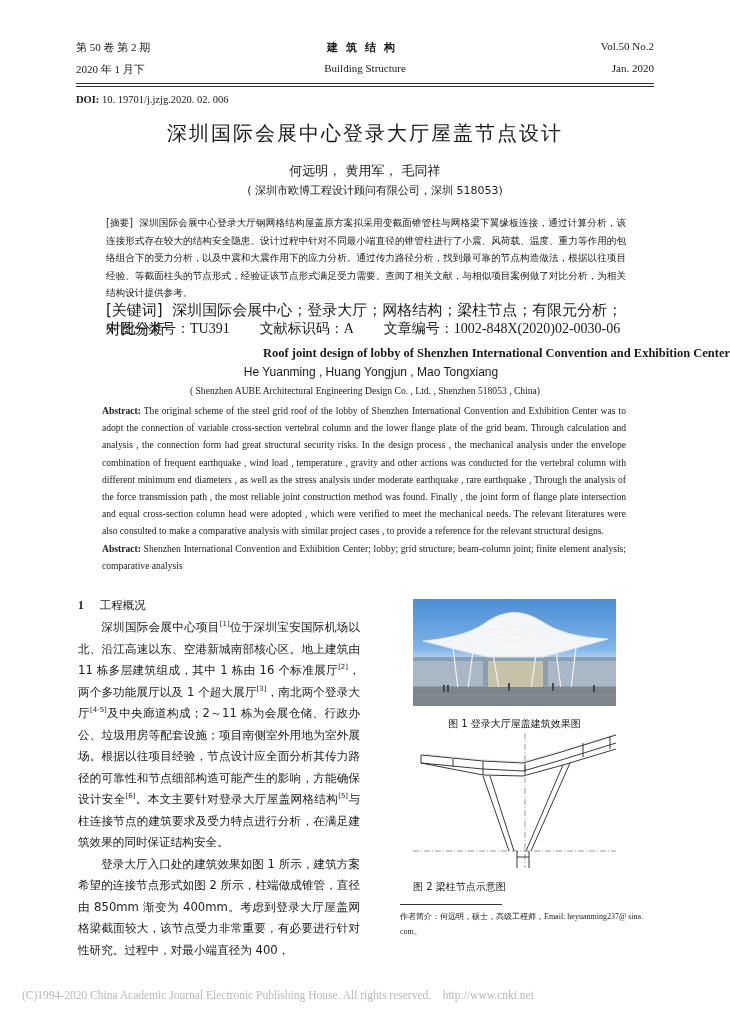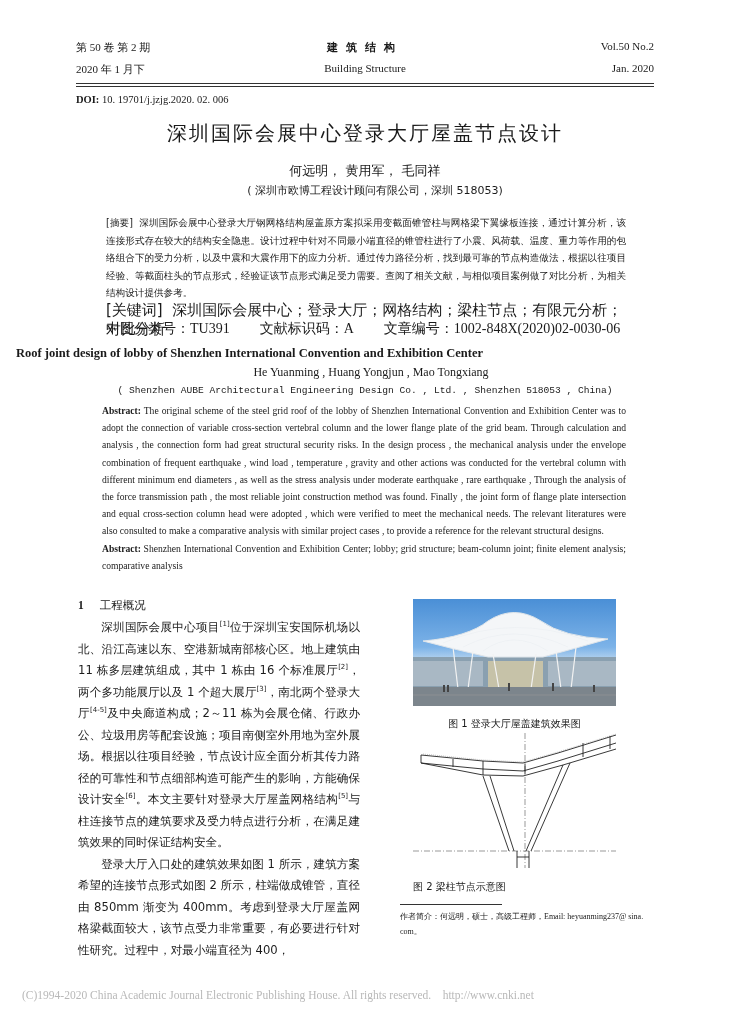--- a/index.html
+++ b/index.html
@@ -22,23 +22,23 @@
   .title { position: absolute; left: 0; right: 0; top: 120px; text-align: center; font-family: "DejaVu Sans", sans-serif; font-size: 20px; letter-spacing: 2px; }
   .authors { position: absolute; left: 0; right: 0; top: 162px; text-align: center; font-family: "DejaVu Sans", sans-serif; font-size: 13px; }
   .affil { position: absolute; left: 0; right: 0; top: 183px; text-align: center; font-family: "DejaVu Sans", sans-serif; font-size: 11px; padding-left: 20px; }
 
   .abs-cn { position: absolute; left: 106px; width: 520px; top: 214px; font-family: "DejaVu Sans", sans-serif; font-size: 9.6px; line-height: 17.6px; text-align: justify; }
   .abs-cn .lbl { margin-right: 6px; }
   .kw-cn { position: absolute; left: 106px; width: 520px; top: 301px; font-family: "DejaVu Sans", sans-serif; font-size: 15px; }
   .clc { position: absolute; left: 106px; top: 320px; font-family: "DejaVu Sans", sans-serif; font-size: 14px; display: flex; gap: 30px; }
   .clc .num { font-family: "Liberation Serif", serif; }
 
-  .en-title { position: absolute; left: 16px; right: 0; top: 346px; text-align: left; font-family: "Liberation Serif", serif; font-weight: bold; font-size: 12.5px; }
-  .en-authors { position: absolute; left: 0; right: 0; top: 365px; text-align: center; font-family: Liberation Serif, serif; font-size: 12px; margin-left: 12px; }
-  .en-affil { position: absolute; left: 0; right: 0; top: 385px; text-align: center; font-family: Liberation Mono, monospace; font-size: 9.6px; }
+  .en-title { position: absolute; left: 16px; right: 0; top: 346px; text-align: right; font-family: "Liberation Serif", serif; font-weight: bold; font-size: 12.5px; }
+  .en-authors { position: absolute; left: 0; right: 0; top: 365px; text-align: center; font-family: Liberation Sans, sans-serif; font-size: 12px; margin-left: 12px; }
+  .en-affil { position: absolute; left: 0; right: 0; top: 385px; text-align: center; font-family: Liberation Serif, serif; font-size: 9.6px; }
   .abs-en { position: absolute; left: 102px; width: 524px; top: 402px; font-family: "Liberation Serif", serif; font-size: 9.6px; line-height: 17.2px; text-align: justify; }
   .abs-en b { font-weight: bold; }
 
   .sec-h { position: absolute; left: 78px; top: 598px; font-family: "DejaVu Sans", sans-serif; font-size: 11.5px; }
   .sec-h .n { font-family: "Liberation Serif", serif; font-weight: bold; margin-right: 16px; }
   .body-col { position: absolute; left: 78px; width: 282px; top: 617px; font-family: "DejaVu Sans", sans-serif; font-size: 11.6px; line-height: 21.5px; text-align: justify; }
   .body-col p { text-indent: 2em; }
   .body-col sup { font-size: 7px; vertical-align: super; line-height: 0; }
 
   .fig1 { position: absolute; left: 413px; top: 599px; width: 203px; height: 107px; overflow: hidden; background: linear-gradient(#4a8fd6 0%, #7db3e8 45%, #c4dcf0 60%, #9aa9b5 80%, #8c96a0 100%); }

